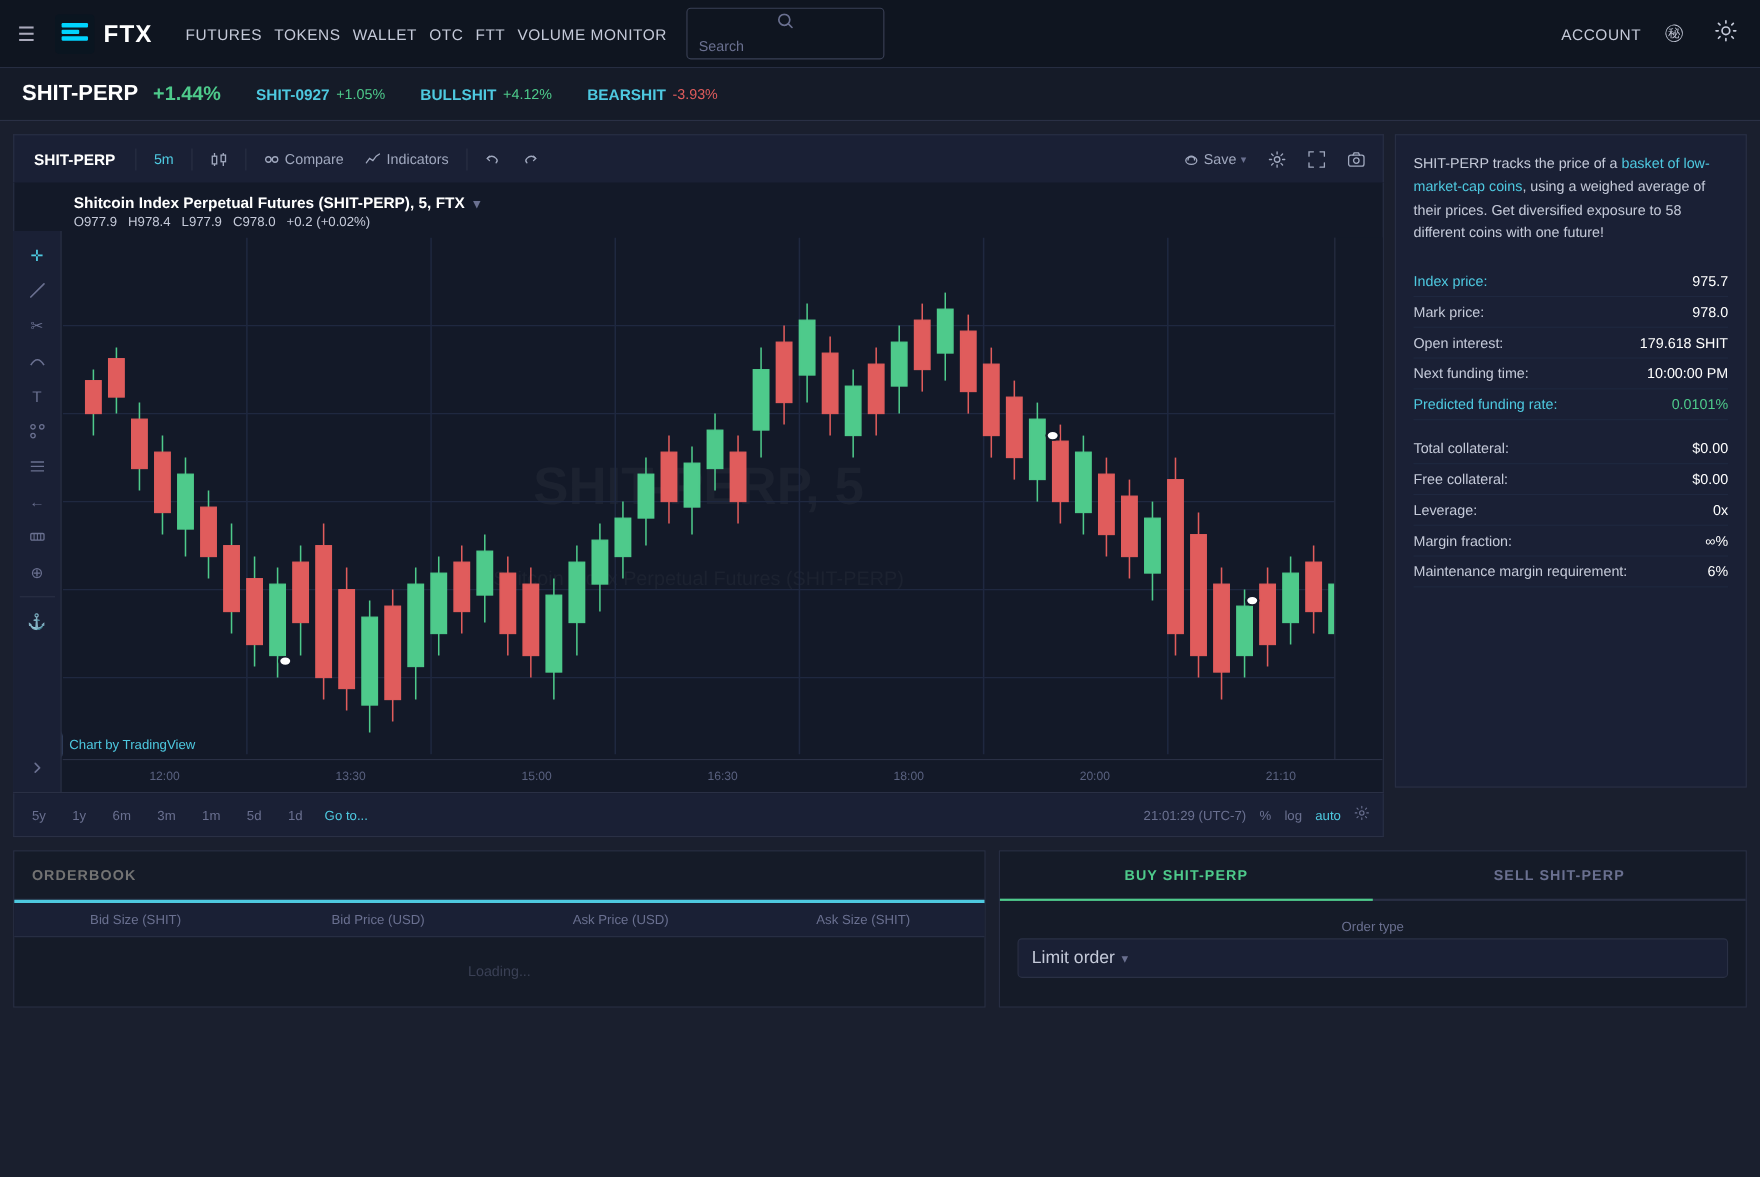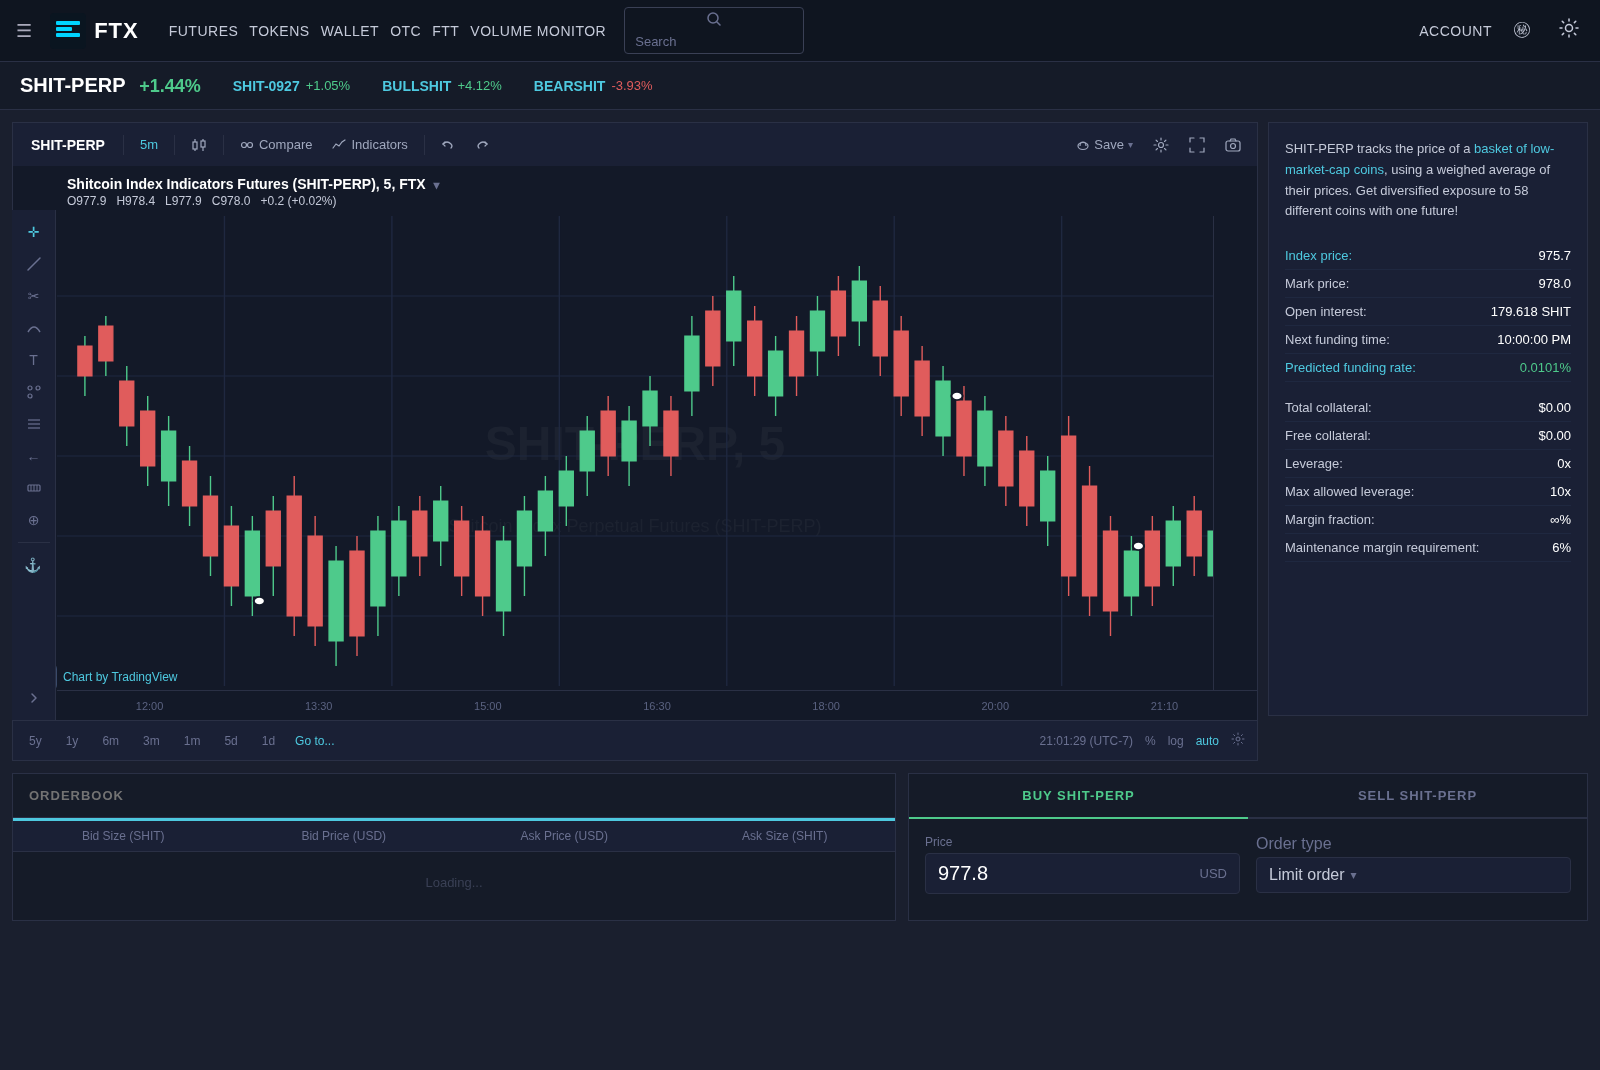--- a/index.html
+++ b/index.html
@@ -505,22 +505,23 @@
     .order-field-select-text {
       color: #c5cad9;
       font-size: 16px;
       font-weight: 500;
     }
     .dropdown-arrow {
       color: #6a7090;
       font-size: 12px;
     }
     .order-type-label {
-      font-size: 16px;
+      font-size: 12px;
       color: #6a7090;
+      text-align: center;
     }
   </style>
 </head>
 <body>
 
 <header class="header">
   <div class="header-left">
     <span class="hamburger">☰</span>
     <div class="logo">
       <svg class="logo-icon" viewBox="0 0 36 36" xmlns="http://www.w3.org/2000/svg">
@@ -705,21 +706,21 @@
           <svg width="10" height="16" viewBox="0 0 10 16" fill="none">
               <path d="M7 8 L3 4 M7 8 L3 12" stroke="#6a7090" stroke-width="1.5" stroke-linecap="round"></path>
             </svg>
         </div>
       </div>
 
       <div class="chart-container" style="flex:1; height:555px;">
 
         <div class="chart-ohlc" style="left:54px;">
           <div class="chart-ohlc-title">
-            <span>Shitcoin Index Indicators Futures (SHIT-PERP), 5, FTX</span>
+            <span>Shitcoin Index Perpetual Futures (SHIT-PERP), 5, FTX</span>
             <span style="color:#6a7090; font-size:12px; margin-left:4px;">▾</span>
           </div>
           <div class="ohlc-values">
             <span class="ohlc-val">O977.9</span>
             <span class="ohlc-val">H978.4</span>
             <span class="ohlc-val">L977.9</span>
             <span class="ohlc-val">C978.0</span>
             <span class="ohlc-val">+0.2 (+0.02%)</span>
           </div>
         </div>
@@ -1002,24 +1003,20 @@
     </div>
     <div class="info-row">
       <span class="info-label">Free collateral:</span>
       <span class="info-value">$0.00</span>
     </div>
     <div class="info-row">
       <span class="info-label">Leverage:</span>
       <span class="info-value">0x</span>
     </div>
     <div class="info-row">
-      <span class="info-label">Max allowed leverage:</span>
-      <span class="info-value">10x</span>
-    </div>
-    <div class="info-row">
       <span class="info-label">Margin fraction:</span>
       <span class="info-value">∞%</span>
     </div>
     <div class="info-row">
       <span class="info-label">Maintenance margin requirement:</span>
       <span class="info-value">6%</span>
     </div>
   </div>
 </div>
 
@@ -1036,29 +1033,20 @@
     </div>
     <div style="height:60px;display:flex;align-items:center;justify-content:center;color:#3a4055;">Loading...</div>
   </div>
 
   <div class="order-panel">
     <div class="order-tabs">
       <div class="order-tab buy-active">BUY SHIT-PERP</div>
       <div class="order-tab sell-inactive">SELL SHIT-PERP</div>
     </div>
     <div class="order-form-body">
-      <div class="order-form-col">
-        <div class="order-field-group">
-          <span class="order-field-label">Price</span>
-          <div class="order-field-row">
-            <input class="order-field-input" type="text" value="977.8" style="">
-            <span class="order-field-unit">USD</span>
-          </div>
-        </div>
-      </div>
       <div class="order-form-col">
         <div class="order-field-group">
           <span class="order-type-label">Order type</span>
           <div class="order-field-row">
             <div class="order-field-select">
               <span class="order-field-select-text">Limit order</span>
               <span class="dropdown-arrow">▾</span>
             </div>
           </div>
         </div>

